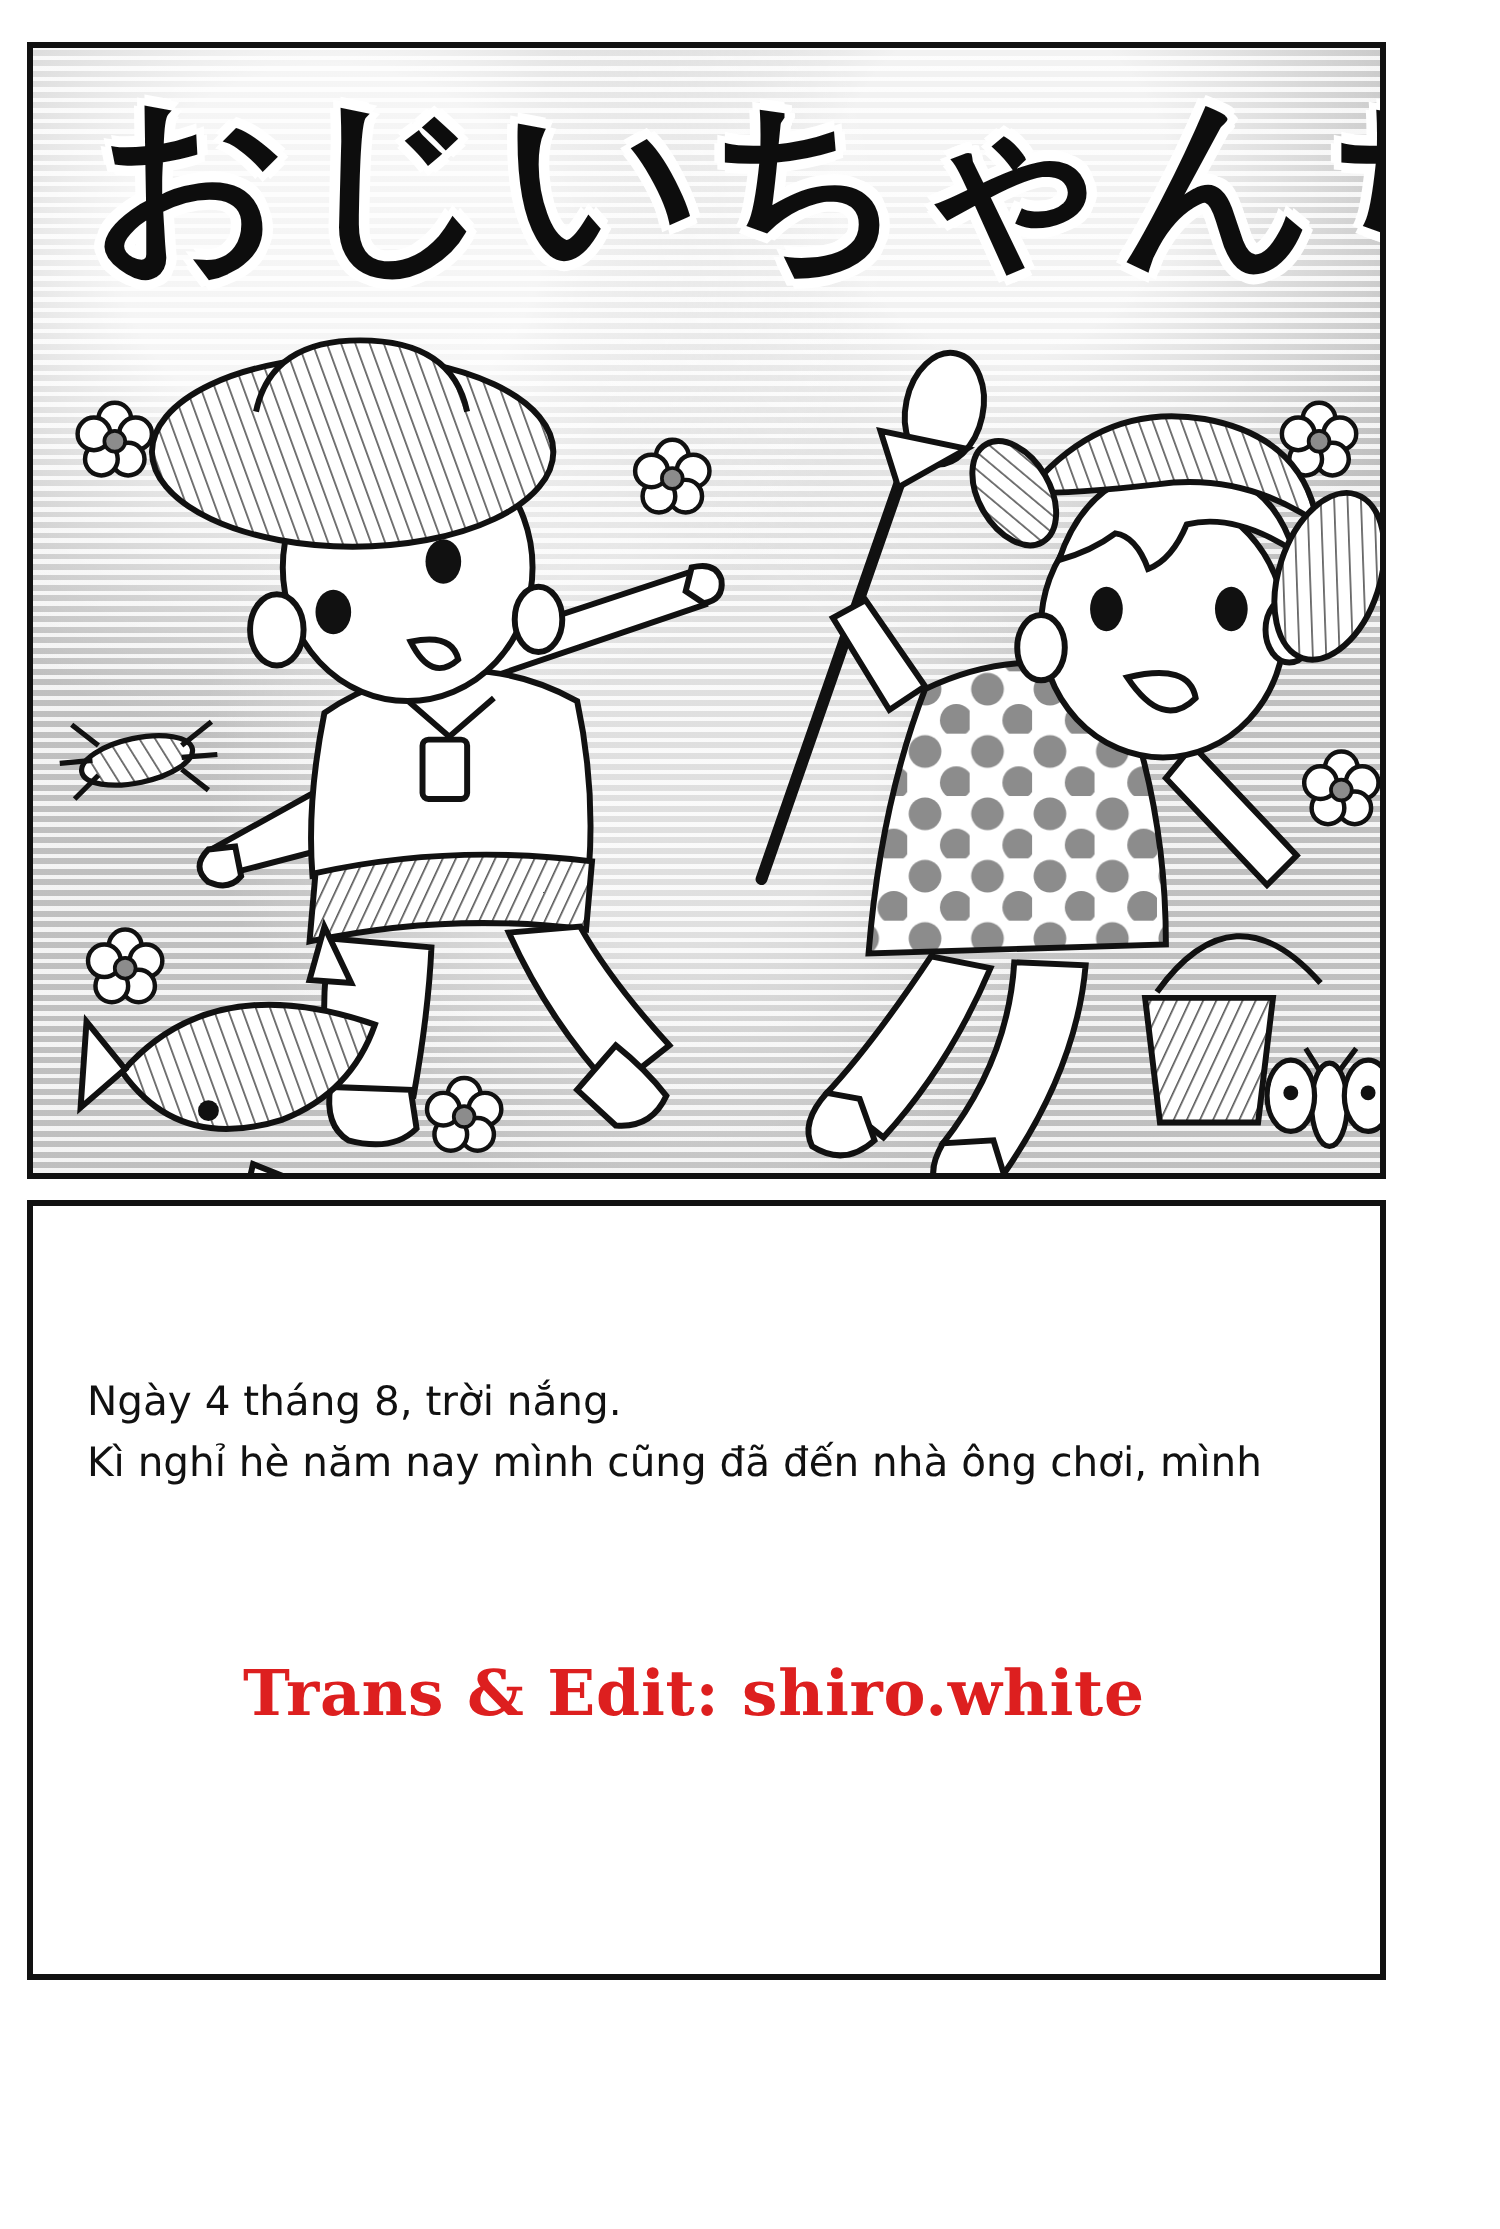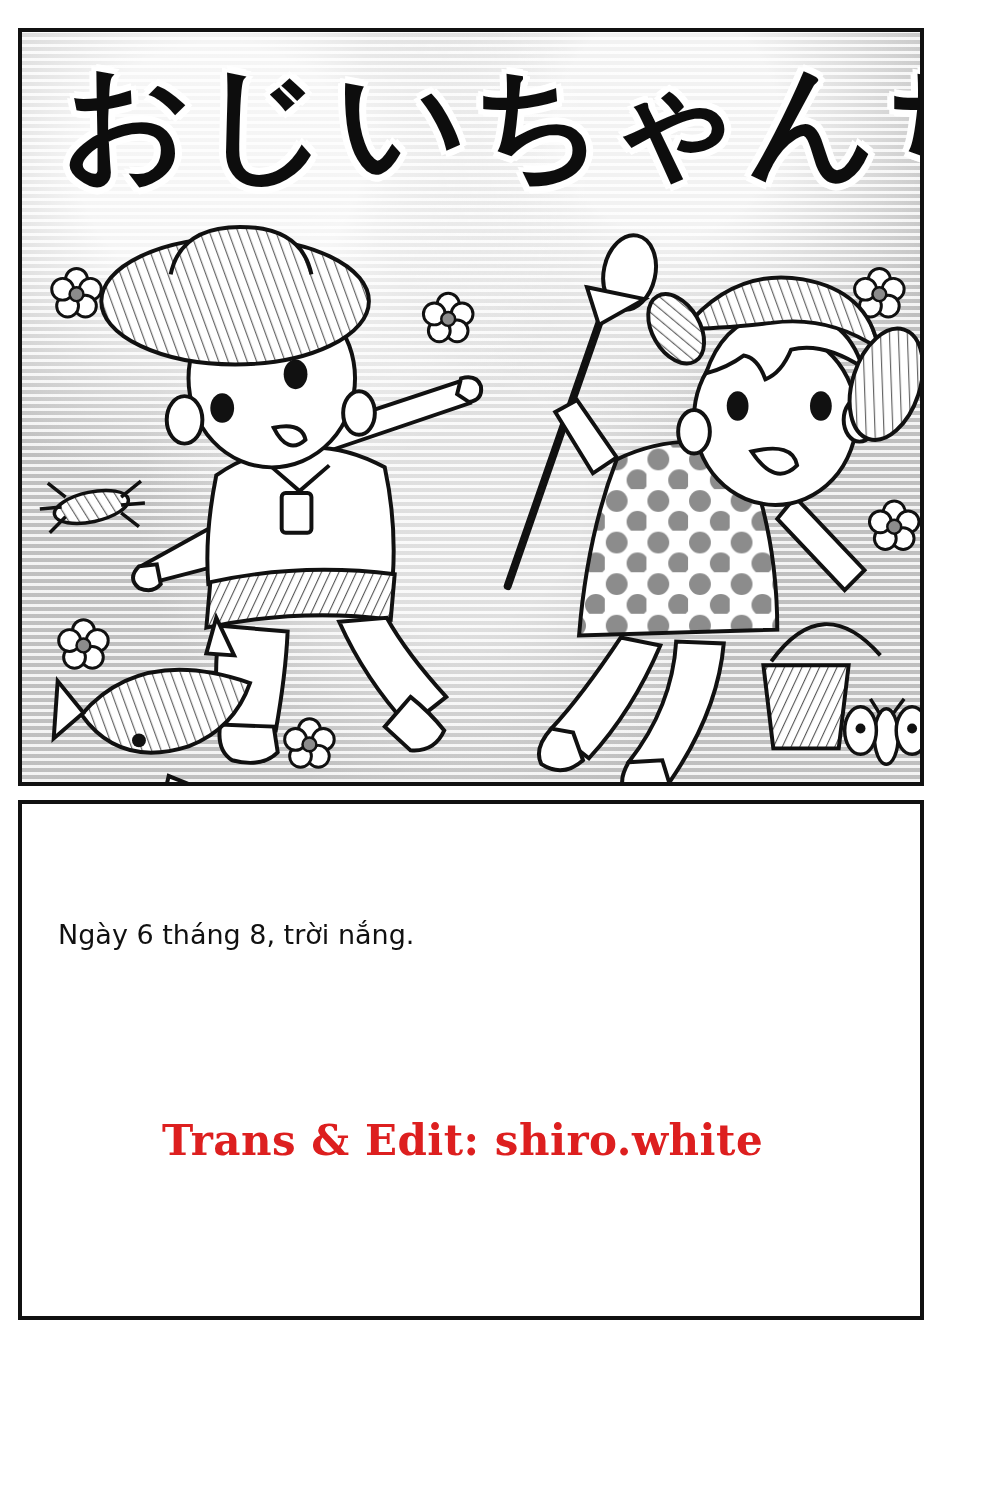--- a/index.html
+++ b/index.html
@@ -109,21 +109,21 @@
     line-height: 41px;
     font-weight: 500;
   }
   .diary-line {
     display: block;
     white-space: pre-wrap;
   }
   .credit {
     position: absolute;
     left: 140px;
-    top: 312px;
+    top: 300px;
     width: 720px;
     color: #dd1f1f;
     font-family: "DejaVu Serif", serif;
     font-size: 42px;
     font-weight: bold;
     letter-spacing: 0.5px;
   }
 </style>
 </head>
 <body>
@@ -256,18 +256,19 @@
         <ellipse cx="898" cy="706" rx="16" ry="24" fill="#ffffff" stroke="#111" stroke-width="3.5"></ellipse>
         <circle cx="846" cy="704" r="5" fill="#111"></circle>
         <circle cx="898" cy="704" r="5" fill="#111"></circle>
         <path d="M866 690 l-10 -16 M878 690 l12 -16" stroke="#111" stroke-width="3.5" fill="none"></path>
       </g>
     </svg>
   </div>
 
   <div class="text-panel">
     <div class="diary-text">
-      <span class="diary-line">Ngày 6 tháng 8, trời nắng.</span>
+      <span class="diary-line">Ngày 4 tháng 8, trời nắng.</span>
+      <span class="diary-line">Kì nghỉ hè năm nay mình cũng đã đến nhà ông chơi, mình</span>
     </div>
     <div class="credit">Trans &amp; Edit: shiro.white</div>
   </div>
 
 </div>
 
 </body></html>

